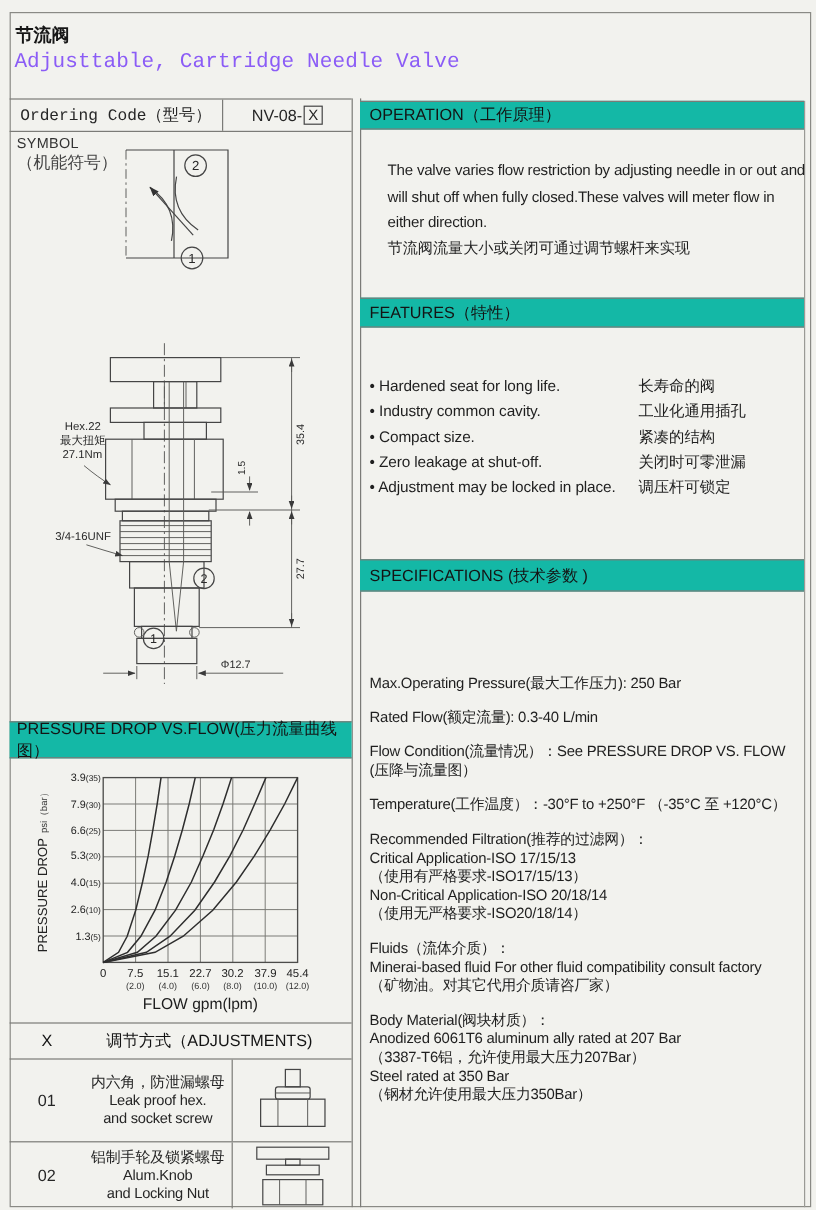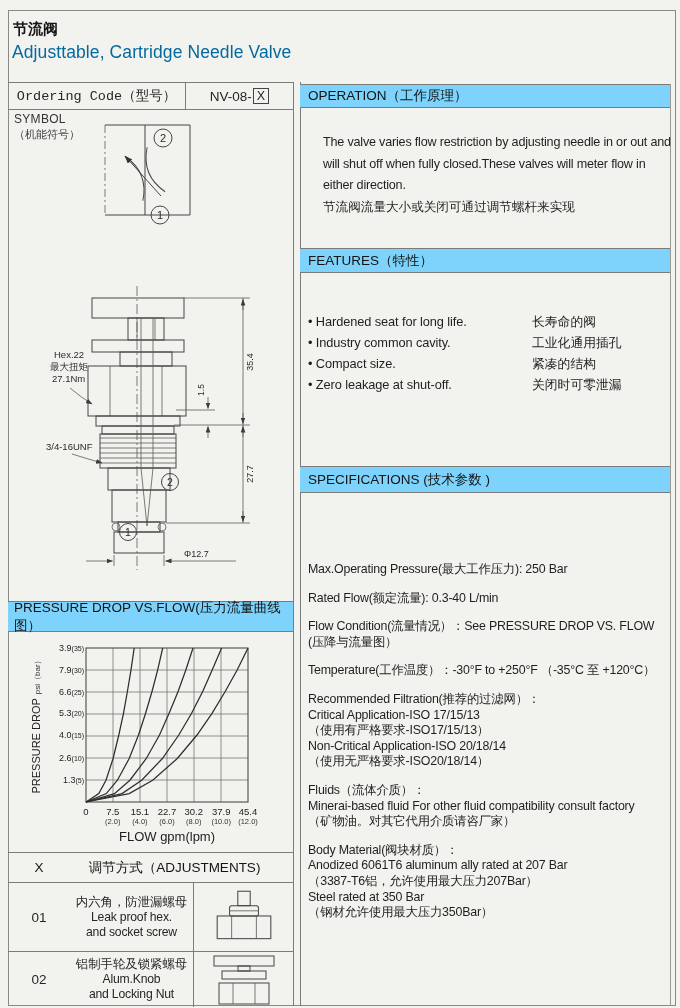--- a/index.html
+++ b/index.html
@@ -8,32 +8,32 @@
     background:#f2f2ee;color:#262626;
     font-family:"Liberation Sans","DejaVu Sans",sans-serif;
     overflow:hidden;
   }
   .abs{position:absolute;}
   .frame{left:8px;top:10px;width:666px;height:994px;border:1px solid #8a8a85;}
   .vdivider{left:293px;top:82px;width:6px;height:924px;border-left:1px solid #7b7b77;border-right:1px solid #7b7b77;}
   .rightedge{left:670px;top:84px;width:0;height:922px;border-left:1px solid #9a9a95;}
 
   .title-zh{left:13px;top:20px;font-size:15px;font-weight:600;color:#161616;}
-  .title-en{left:12px;top:42px;font-size:17.5px;font-weight:500;color:#0369a1;letter-spacing:0.1px;}
+  .title-en{left:12px;top:42px;font-size:17.5px;font-weight:500;color:#8b5cf6;letter-spacing:0.1px;font-family:Liberation Mono, monospace;}
 
   
   .order-row{left:8px;top:82px;width:285px;height:26px;border-top:1px solid #7b7b77;border-bottom:1px solid #7b7b77;display:flex;}
   .order-cell1{width:177px;border-right:1px solid #7b7b77;display:flex;align-items:center;justify-content:center;font-size:13.5px;font-family:Liberation Mono, monospace;}
   .order-cell2{flex:1;display:flex;align-items:center;justify-content:center;font-size:13.5px;}
   .xbox{display:inline-block;border:1px solid #444;padding:0 3px;margin-left:1px;font-size:12.5px;line-height:14px;}
 
   .symbol-label{left:14px;top:112px;font-size:12px;letter-spacing:0.3px;color:#333;}
-  .symbol-label-zh{left:14px;top:127px;font-size:11px;color:#444;}
-
-  .sec-hdr{border-top:1px solid #7b7b77;border-bottom:1px solid #7b7b77;display:flex;align-items:center;font-size:13.5px;color:#141414;background:#7dd3fc;}
+  .symbol-label-zh{left:14px;top:127px;font-size:14px;color:#444;}
+
+  .sec-hdr{border-top:1px solid #7b7b77;border-bottom:1px solid #7b7b77;display:flex;align-items:center;font-size:13.5px;color:#141414;background:#14b8a6;}
   .hdr-chart{left:8px;top:601px;width:285px;height:31px;padding-left:6px;box-sizing:border-box;}
   .hdr-op{left:300px;top:84px;width:370px;height:24px;padding-left:8px;box-sizing:border-box;}
   .hdr-feat{left:300px;top:248px;width:370px;height:25px;padding-left:8px;box-sizing:border-box;}
   .hdr-spec{left:300px;top:466px;width:370px;height:27px;padding-left:8px;box-sizing:border-box;}
 
   .op-body{left:308px;top:132px;width:362px;font-size:12.6px;line-height:21.5px;letter-spacing:-0.2px;color:#1f1f1f;margin-left:15px;}
   .op-body .zh{letter-spacing:0;}
 
   .feat-list{left:308px;top:314px;width:358px;}
   .feat-item{position:relative;height:21px;font-size:12.8px;letter-spacing:-0.1px;color:#1f1f1f;}
@@ -210,20 +210,21 @@
   <div>either direction.</div>
   <div class="zh">节流阀流量大小或关闭可通过调节螺杆来实现</div>
 </div>
 
 <div class="abs sec-hdr hdr-feat">FEATURES（特性）</div>
 <div class="abs feat-list" id="features-list">
     <div class="feat-item"><span>• Hardened seat for long life.</span><span class="zh">长寿命的阀</span></div>
     <div class="feat-item"><span>• Industry common cavity.</span><span class="zh">工业化通用插孔</span></div>
     <div class="feat-item"><span>• Compact size.</span><span class="zh">紧凑的结构</span></div>
     <div class="feat-item"><span>• Zero leakage at shut-off.</span><span class="zh">关闭时可零泄漏</span></div>
+    <div class="feat-item"><span>• Adjustment may be locked in place.</span><span class="zh">调压杆可锁定</span></div>
   </div>
 
 <div class="abs sec-hdr hdr-spec">SPECIFICATIONS (技术参数 )</div>
 <div class="abs spec-body" id="specs-body">
     <div class="spec-p">
       <div>Max.Operating Pressure(最大工作压力):  250 Bar</div>
     </div>
     <div class="spec-p">
       <div>Rated Flow(额定流量): 0.3-40 L/min</div>
     </div>

